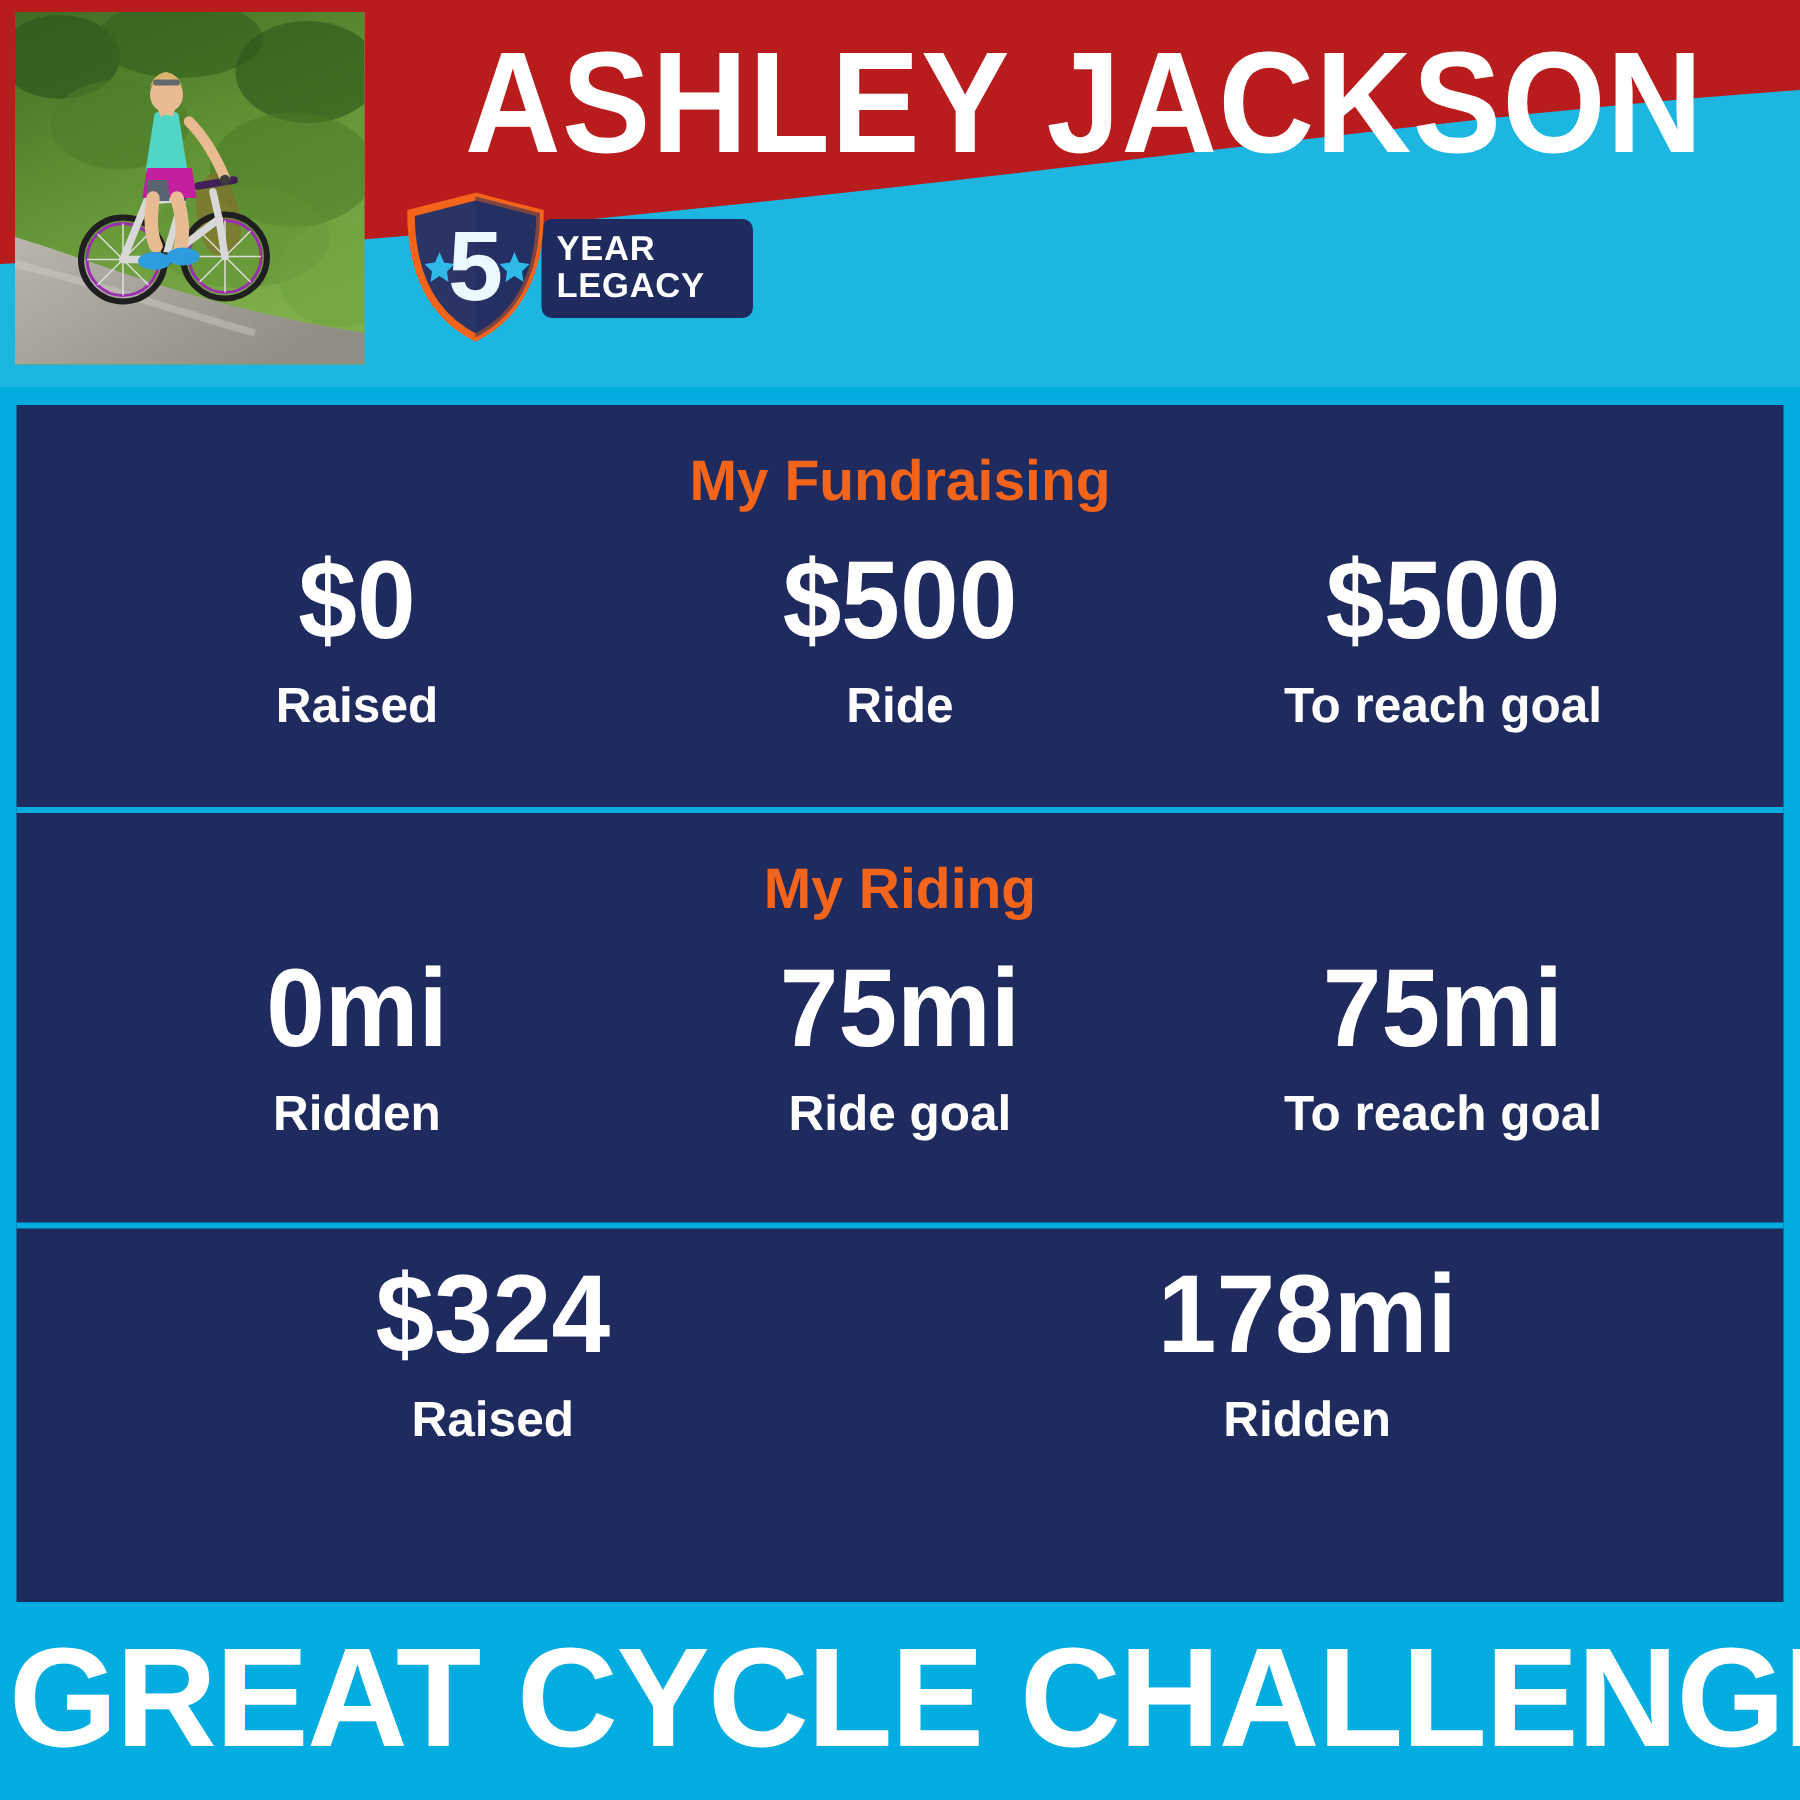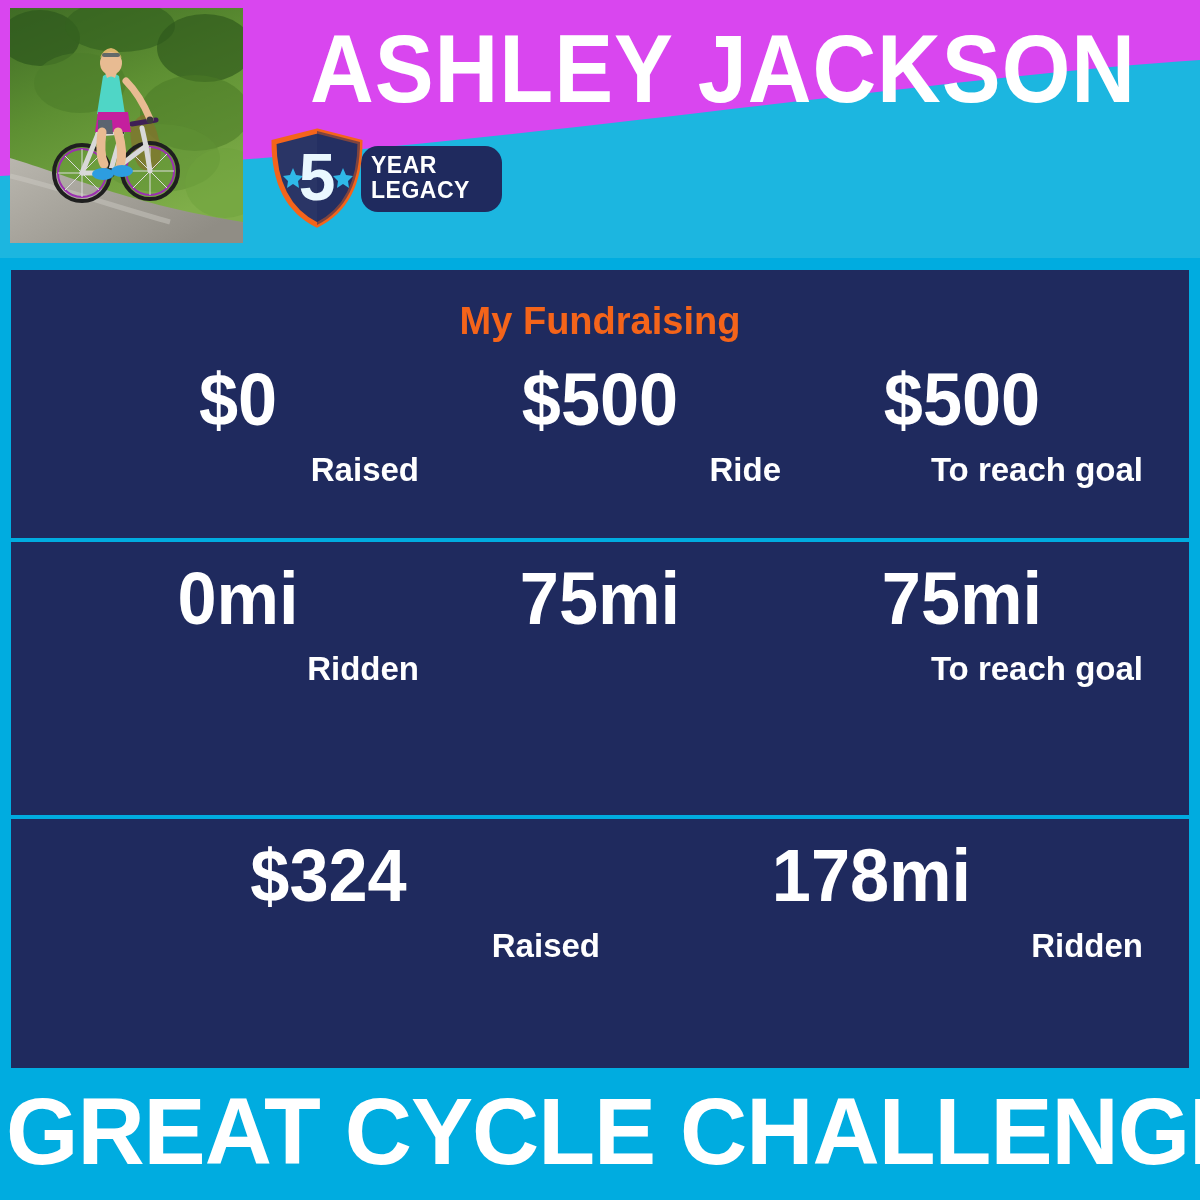--- a/index.html
+++ b/index.html
@@ -19,21 +19,21 @@
     overflow: hidden;
     background: #00ace0;
   }
 
   
   .header {
     position: absolute;
     left: 0; top: 0;
     width: 1200px;
     height: 258px;
-    background: #d946ef;
+    background: #b91c1c;
     overflow: hidden;
   }
   
   .header-swoosh {
     position: absolute;
     left: 0;
     top: 0;
     width: 1200px;
     height: 258px;
     pointer-events: none;
@@ -81,21 +81,21 @@
     width: 240px;
     height: 100px;
   }
   .legacy-plate {
     position: absolute;
     left: 96px;
     top: 18px;
     width: 141px;
     height: 66px;
     background: #1f2a5e;
-    border-radius: 17px;
+    border-radius: 7px;
   }
   .legacy-plate-text {
     position: absolute;
     left: 10px;
     top: 7px;
     color: #ffffff;
     font-weight: bold;
     font-size: 23px;
     line-height: 25px;
     letter-spacing: 0.5px;
@@ -165,21 +165,20 @@
     transform: scaleX(0.95);
   }
   .stat-label {
     color: #ffffff;
     font-family: "Liberation Sans", sans-serif;
     font-weight: bold;
     font-size: 33px;
     line-height: 40px;
     margin-top: 7px;
     white-space: nowrap;
-    text-align: right;
   }
 
   
   .footer {
     position: absolute;
     left: 0;
     top: 1068px;
     width: 1200px;
     height: 132px;
     background: #00ace0;
@@ -324,27 +323,29 @@
         <div class="stat">
           <div class="stat-value">$500</div>
           <div class="stat-label">To reach goal</div>
         </div>
       </div>
     </div>
 
     <div class="divider"></div>
 
     <div class="section s1">
+      <div class="section-title">My Riding</div>
       <div class="stats-row">
         <div class="stat">
           <div class="stat-value">0mi</div>
           <div class="stat-label">Ridden</div>
         </div>
         <div class="stat">
           <div class="stat-value">75mi</div>
+          <div class="stat-label">Ride goal</div>
         </div>
         <div class="stat">
           <div class="stat-value">75mi</div>
           <div class="stat-label">To reach goal</div>
         </div>
       </div>
     </div>
 
     <div class="divider"></div>
 

